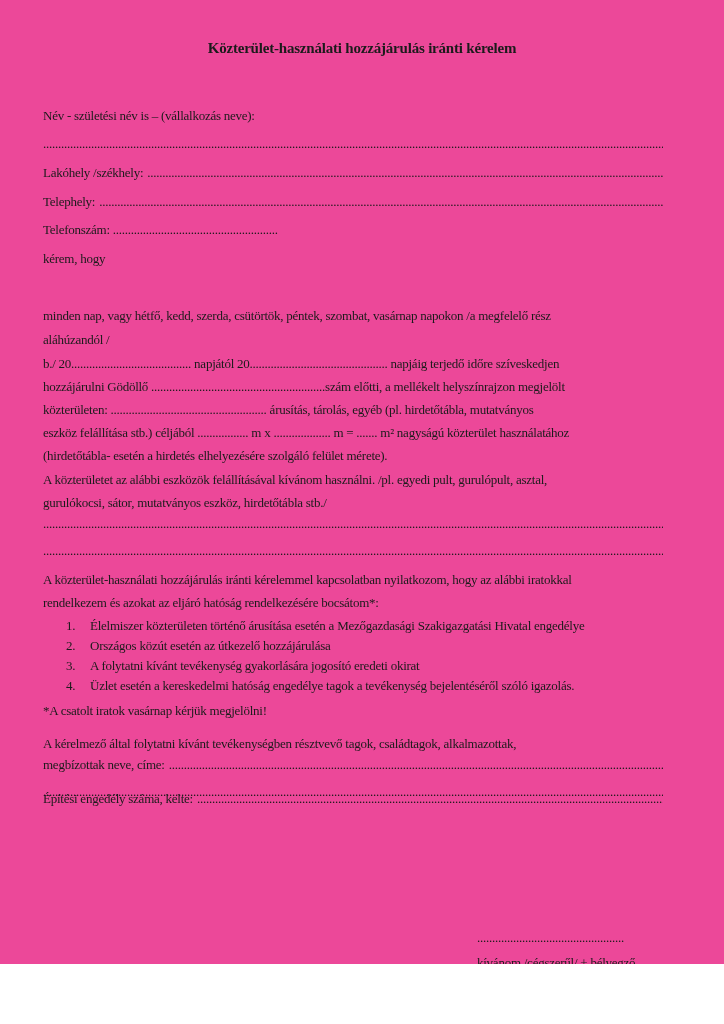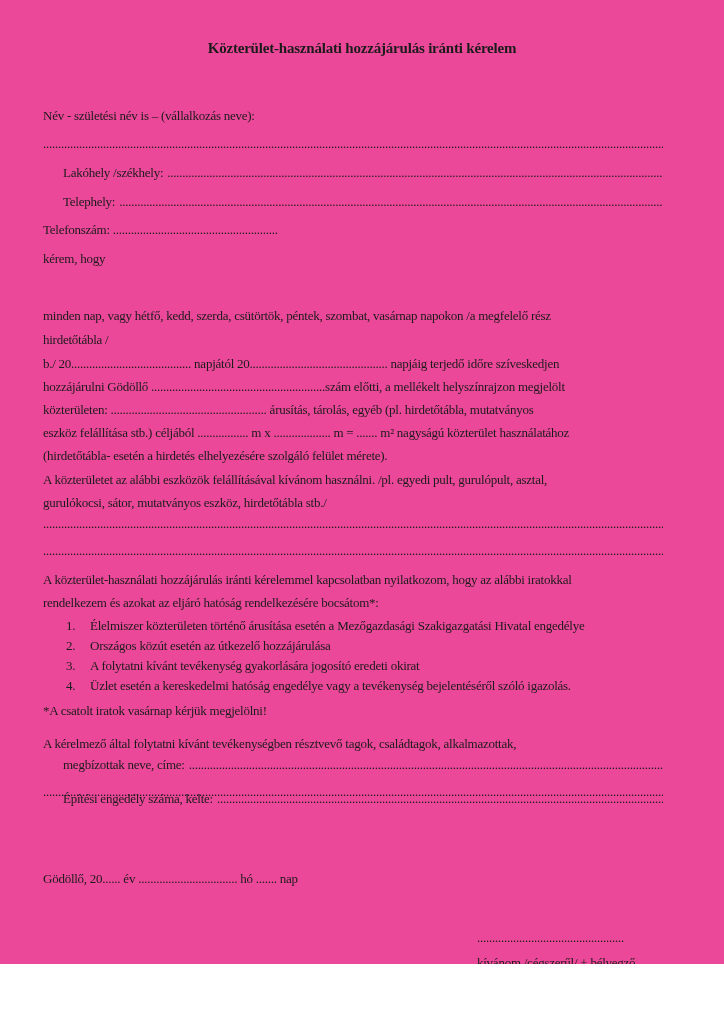--- a/index.html
+++ b/index.html
@@ -32,21 +32,21 @@
     white-space: nowrap;
   }
   .fill {
     width: 620px;
     overflow: hidden;
   }
   .trail {
     display: flex;
     width: 620px;
   }
-  .trail .lbl { flex: none; white-space: nowrap; margin-left: 20px; }
+  .trail .lbl { flex: none; white-space: nowrap; }
   .trail .dots {
     flex: 1;
     overflow: hidden;
     white-space: nowrap;
     padding-left: 4px;
   }
   .li { left: 66px; display: flex; }
   .li .li-num { flex: none; width: 24px; }
   .li .li-text { flex: none; white-space: nowrap; text-align: right; }
   .sig { left: 477px; }
@@ -69,21 +69,21 @@
   <div class="line trail" style="top:192px">
     <span class="lbl">Telephely:</span>
     <span class="dots">........................................................................................................................................................................................................................</span>
   </div>
 
   <div class="line" style="top:220px">Telefonszám: .......................................................</div>
 
   <div class="line" style="top:249px">kérem, hogy</div>
 
   <div class="line" style="top:306px">minden nap, vagy hétfő, kedd, szerda, csütörtök, péntek, szombat, vasárnap napokon /a megfelelő rész</div>
-  <div class="line" style="top:330px">hirdetőtábla /</div>
+  <div class="line" style="top:330px">aláhúzandól /</div>
 
   <div class="line" style="top:354px">b./ 20........................................ napjától 20.............................................. napjáig terjedő időre szíveskedjen</div>
   <div class="line" style="top:377px">hozzájárulni Gödöllő ..........................................................szám előtti, a mellékelt helyszínrajzon megjelölt</div>
   <div class="line" style="top:400px">közterületen: .................................................... árusítás, tárolás, egyéb (pl. hirdetőtábla, mutatványos</div>
   <div class="line" style="top:423px">eszköz felállítása stb.) céljából ................. m x ................... m = ....... m² nagyságú közterület használatához</div>
   <div class="line" style="top:446px">(hirdetőtábla- esetén a hirdetés elhelyezésére szolgáló felület mérete).</div>
 
   <div class="line" style="top:470px">A közterületet az alábbi eszközök felállításával kívánom használni. /pl. egyedi pult, gurulópult, asztal,</div>
   <div class="line" style="top:493px">gurulókocsi, sátor, mutatványos eszköz, hirdetőtábla stb./</div>
 
@@ -100,35 +100,34 @@
   <div class="line li" style="top:636px">
     <span class="li-num">2.</span>
     <span class="li-text">Országos közút esetén az útkezelő hozzájárulása</span>
   </div>
   <div class="line li" style="top:656px">
     <span class="li-num">3.</span>
     <span class="li-text">A folytatni kívánt tevékenység gyakorlására jogosító eredeti okirat</span>
   </div>
   <div class="line li" style="top:676px">
     <span class="li-num">4.</span>
-    <span class="li-text">Üzlet esetén a kereskedelmi hatóság engedélye vagy a tevékenység bejelentéséről szóló igazolás.</span>
+    <span class="li-text">Üzlet esetén a kereskedelmi hatóság engedélye tagok a tevékenység bejelentéséről szóló igazolás.</span>
   </div>
 
   <div class="line" style="top:701px">*A csatolt iratok vasárnap kérjük megjelölni!</div>
 
   <div class="line" style="top:734px">A kérelmező által folytatni kívánt tevékenységben résztvevő tagok, családtagok, alkalmazottak,</div>
   <div class="line trail" style="top:755px">
     <span class="lbl">megbízottak neve, címe:</span>
     <span class="dots">........................................................................................................................................................................................................................</span>
   </div>
   <div class="line fill" style="top:782px">........................................................................................................................................................................................................................</div>
 
   <div class="line trail" style="top:789px">
     <span class="lbl">Építési engedély száma, kelte:</span>
     <span class="dots">........................................................................................................................................................................................................................</span>
   </div>
 
-  <div class="line" style="top:869px">Gödöllő, 20...... év ................................. hó ....... nap</div>
 
   <div class="line sig" style="top:928px">.................................................</div>
   <div class="line sig" style="top:953px">kívánom /cégszerűl/ + bélyegző</div>
 
 </div>
 
 </body></html>

